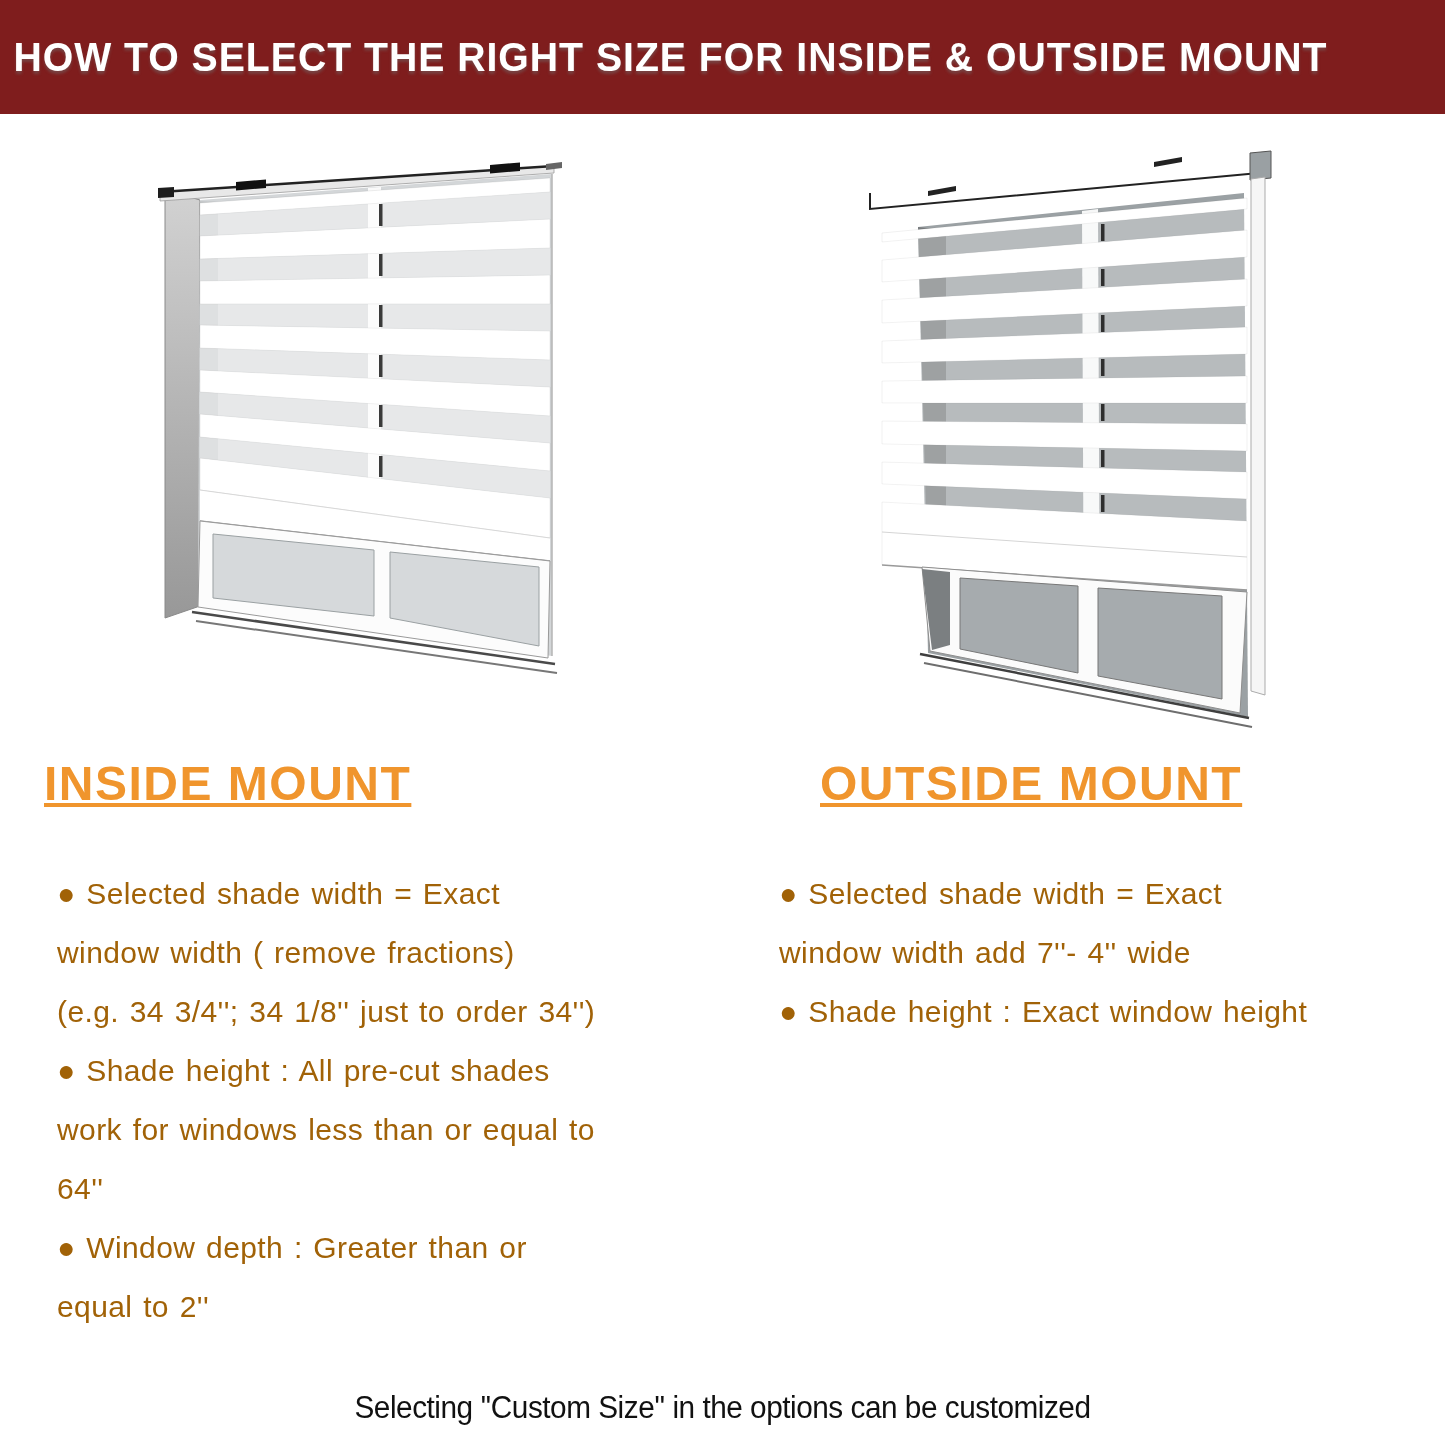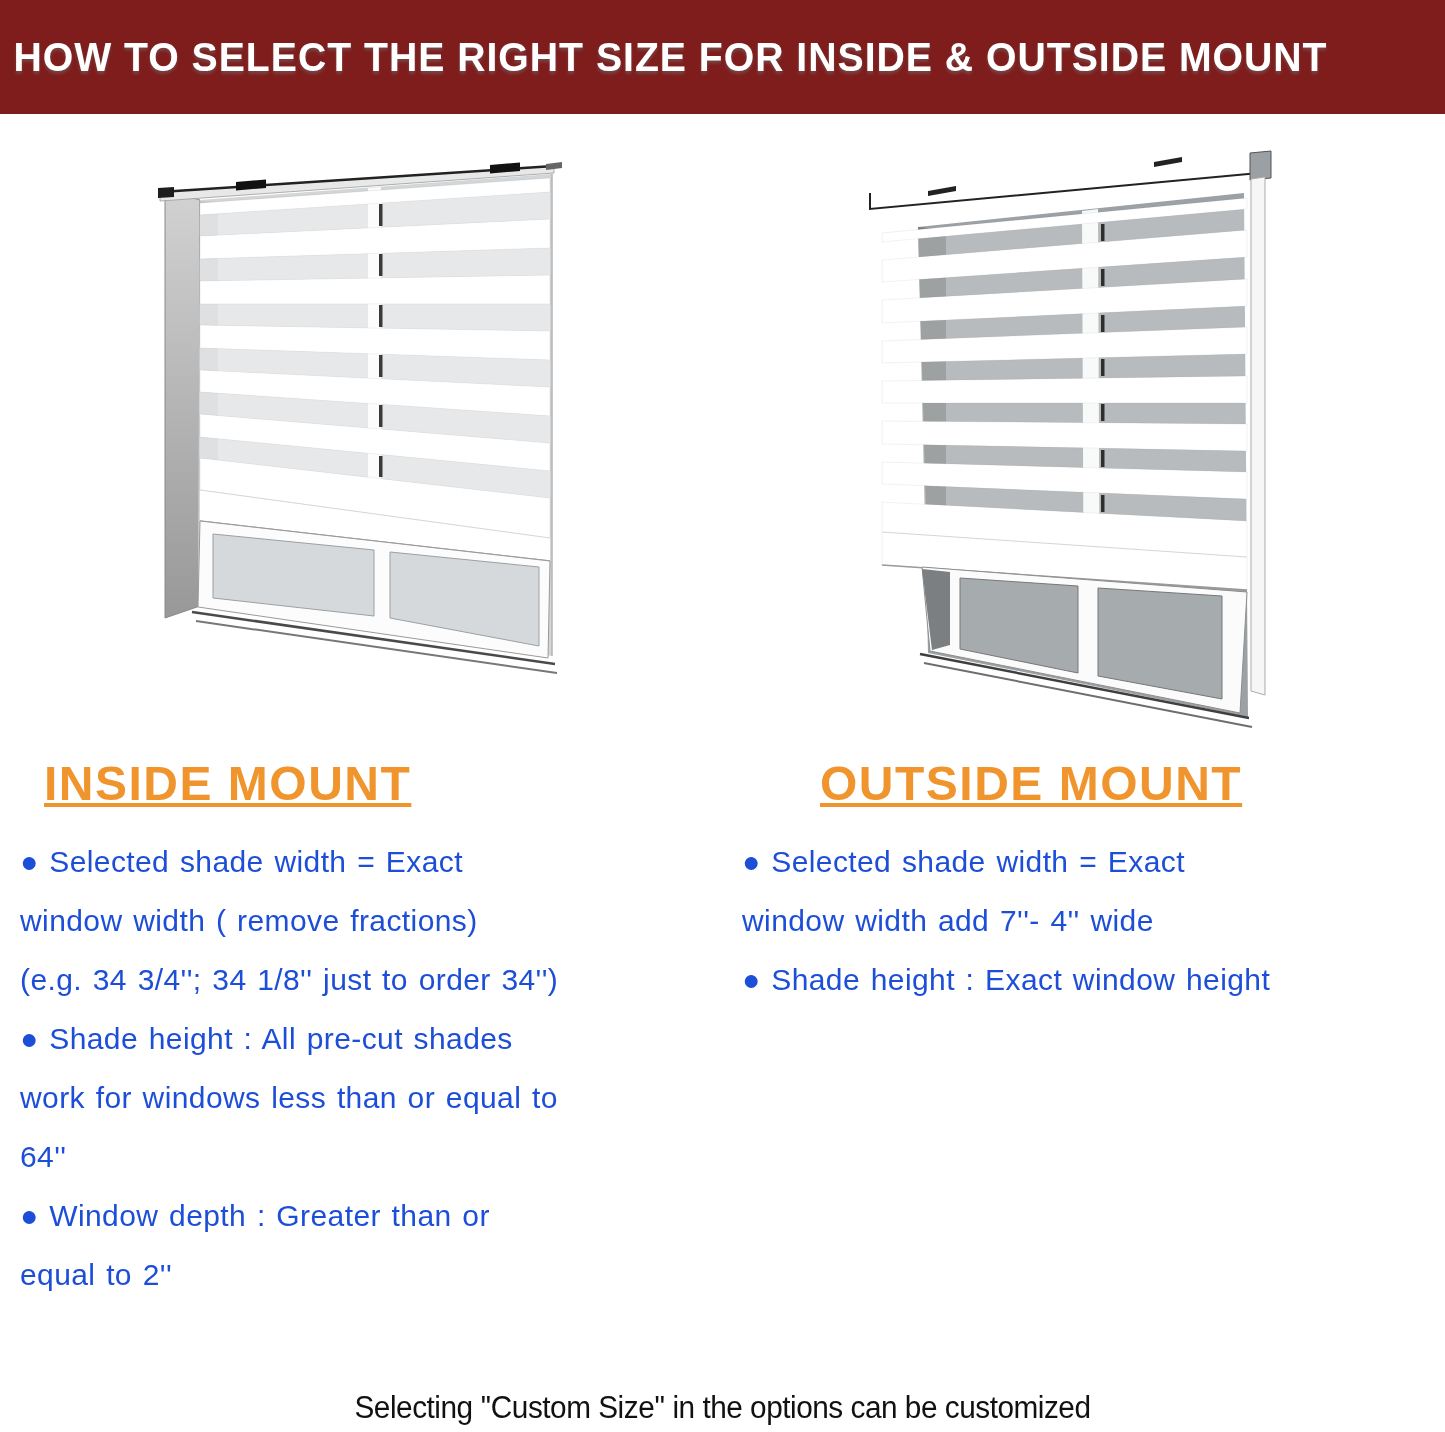--- a/index.html
+++ b/index.html
@@ -40,25 +40,26 @@
     font-weight: bold;
     letter-spacing: 1.5px;
     color: #f0952d;
     white-space: nowrap;
     text-decoration: underline;
   }
   .mount-heading.inside { left: 44px; }
   .mount-heading.outside { left: 783px; margin-left: 37px; }
   .col {
     position: absolute;
-    top: 832px;
+    top: 864px;
     font-size: 30px;
-    color: #1d4ed8;
+    color: #a16207;
     letter-spacing: 0.4px;
     word-spacing: 2px;
+    margin-left: 37px;
   }
   .col .line {
     height: 59px;
     line-height: 59px;
     white-space: nowrap;
   }
   .col.left { left: 20px; width: 690px; }
   .col.right { left: 742px; width: 680px; }
   .footer-note {
     position: absolute;

